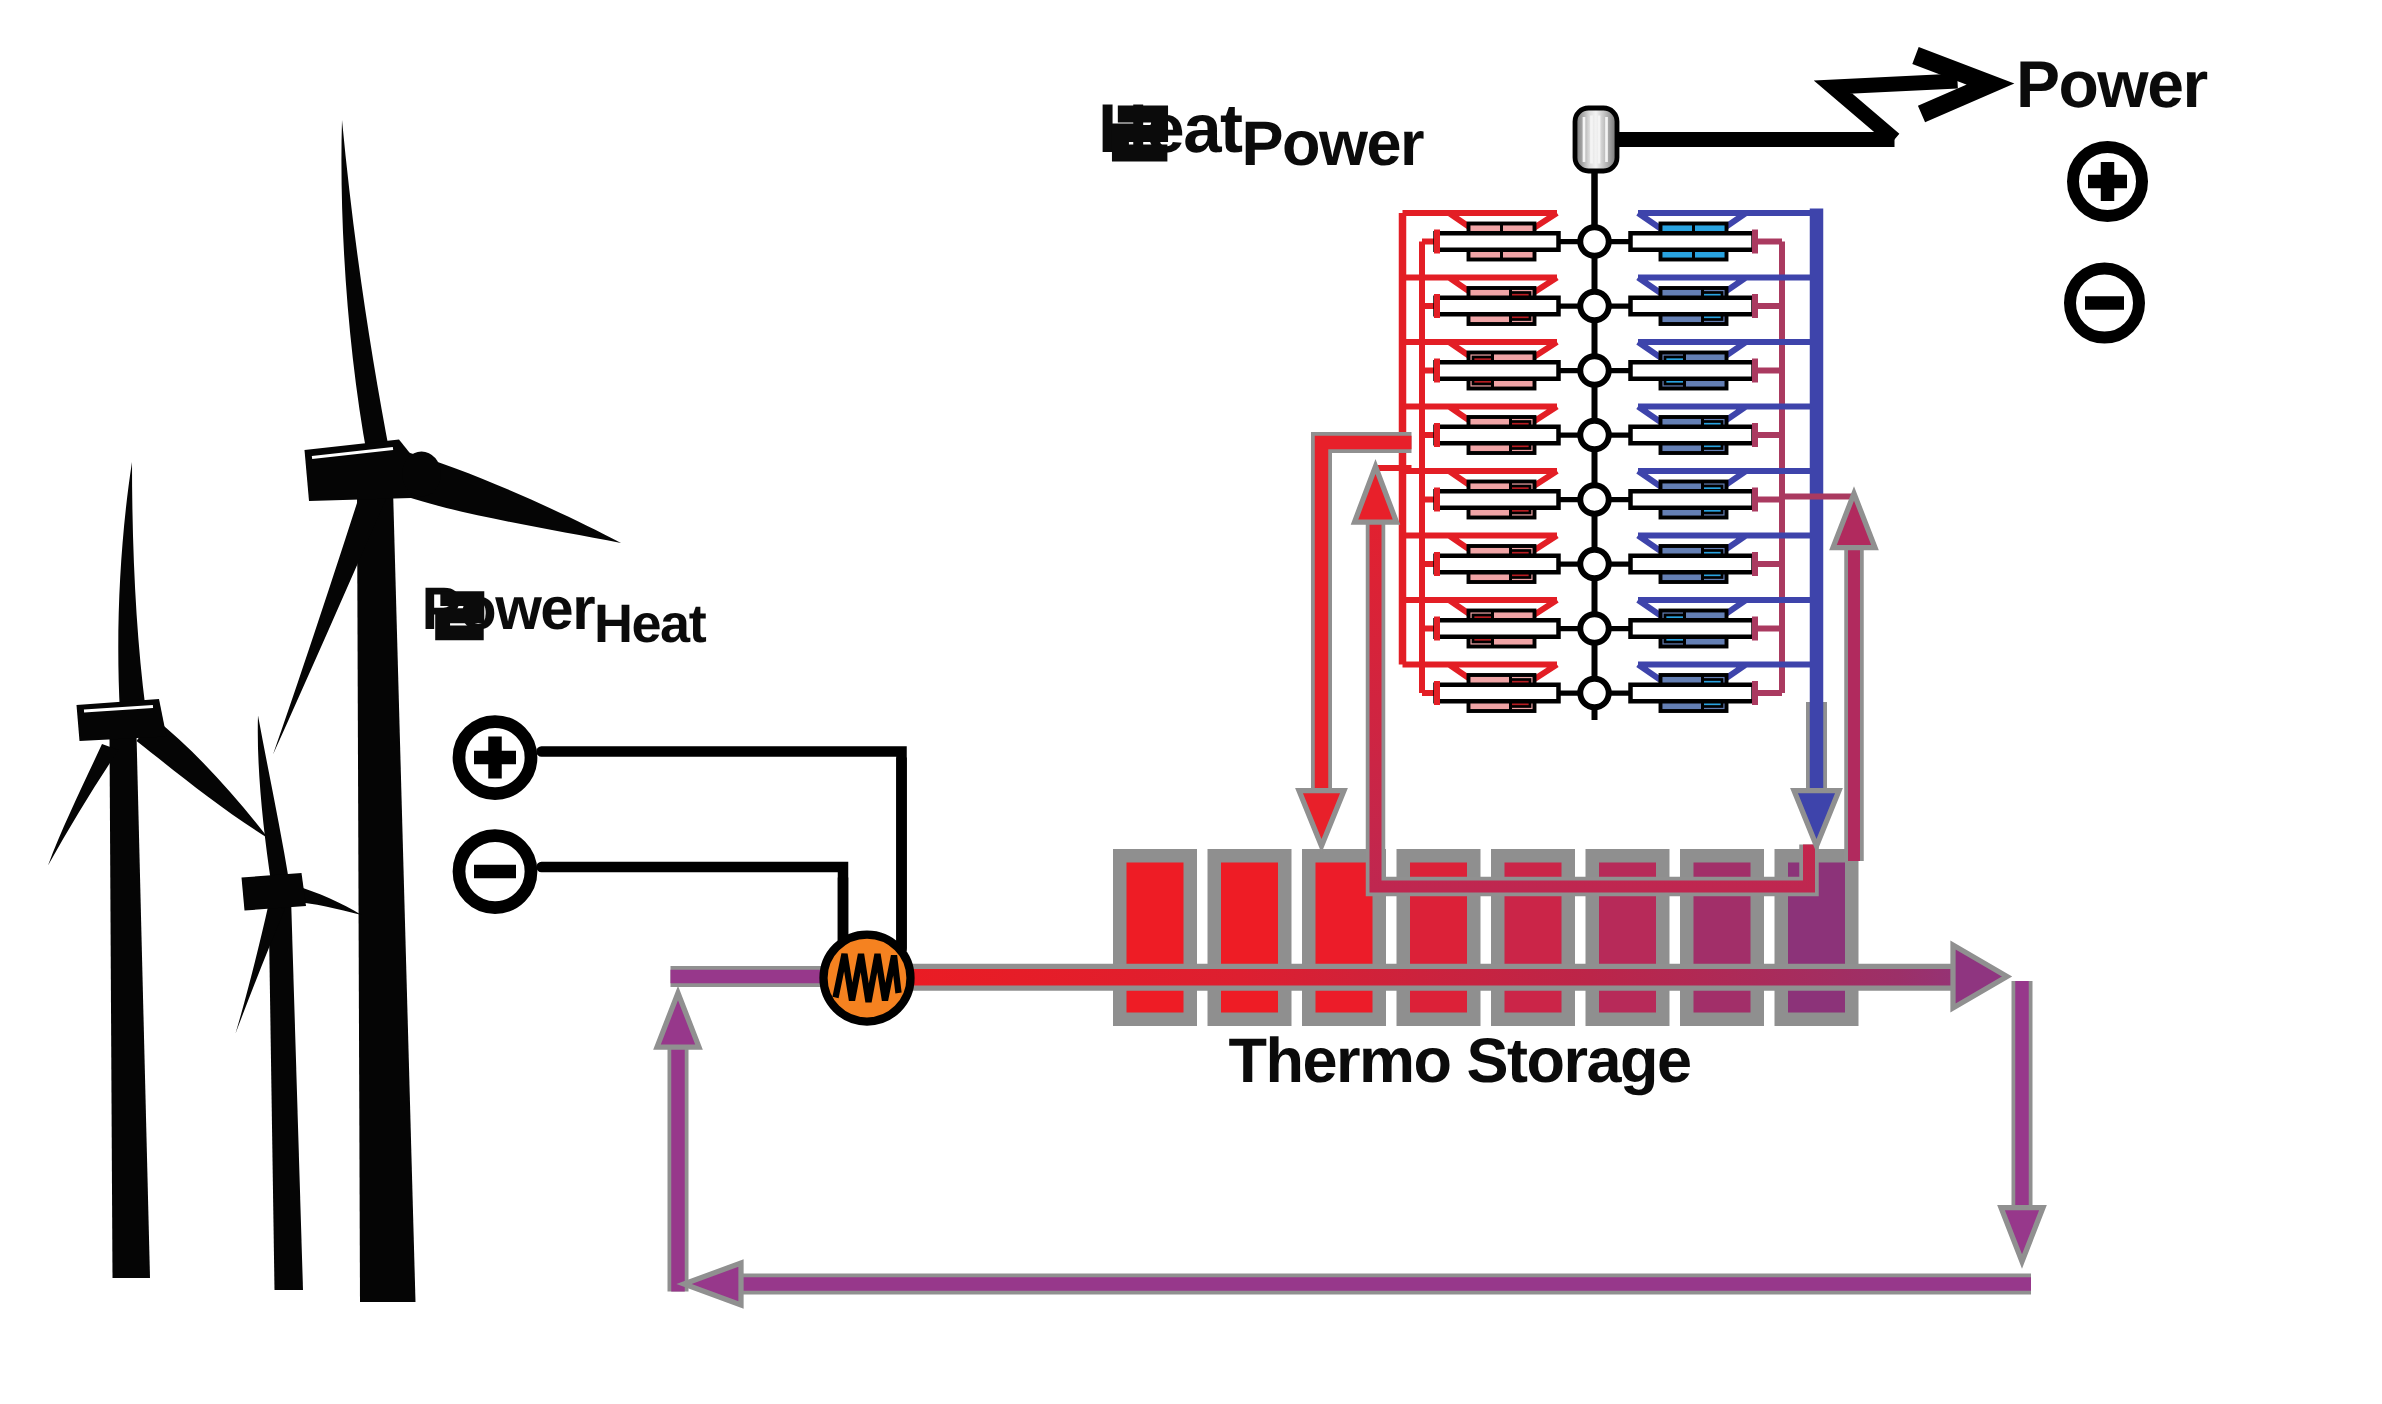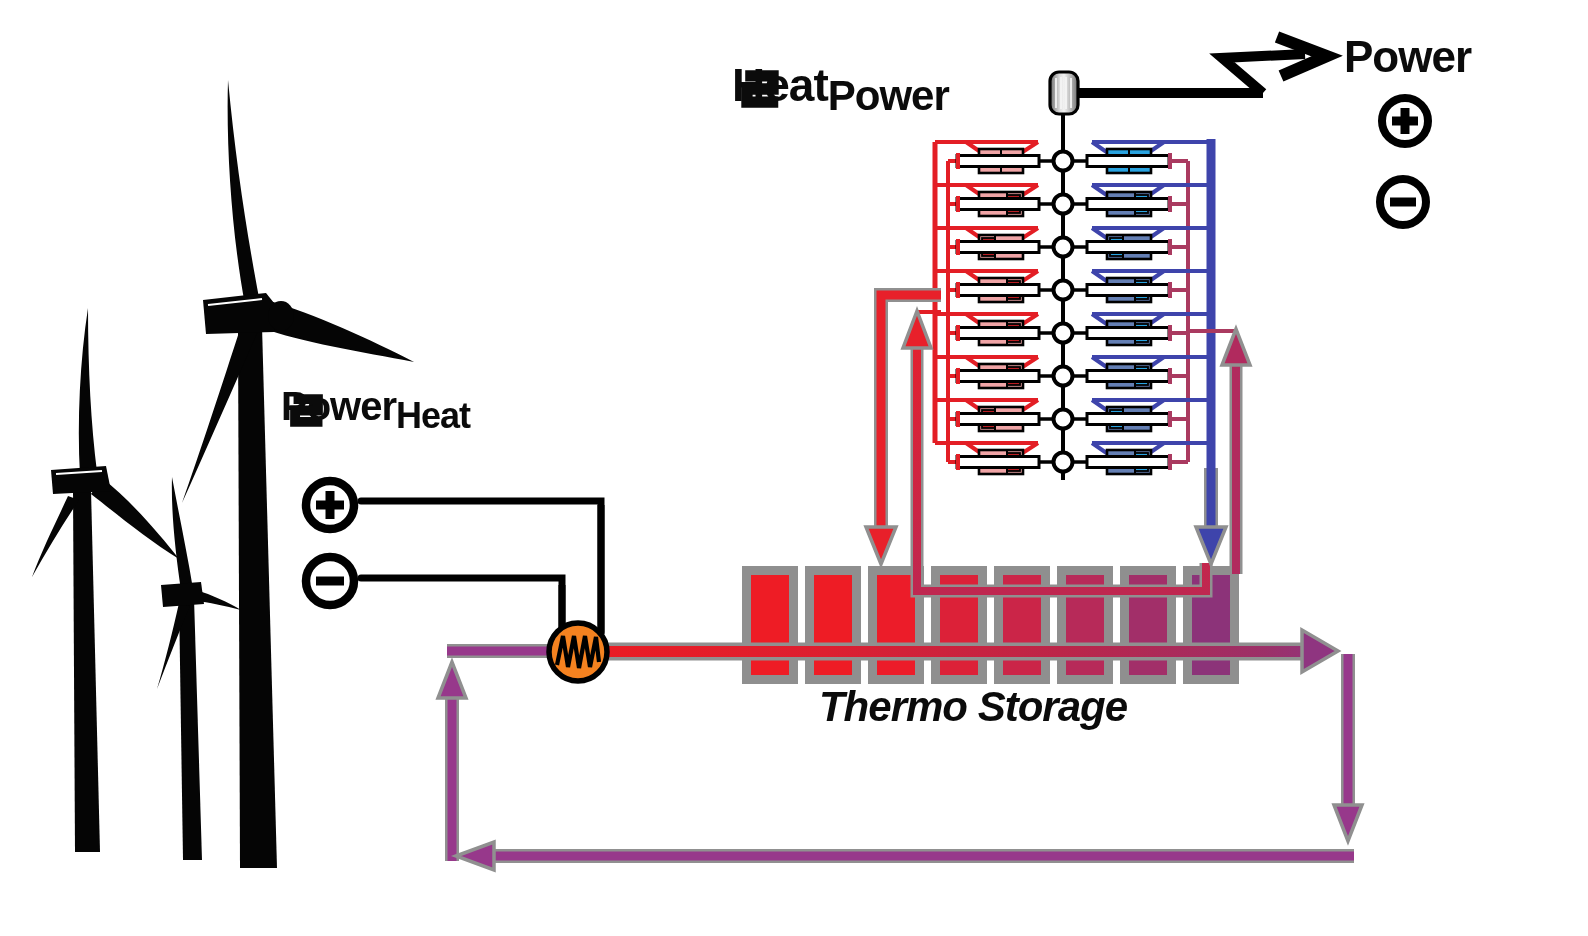--- a/index.html
+++ b/index.html
@@ -5,21 +5,21 @@
   html,body{margin:0;padding:0;background:#ffffff;}
   .canvas{position:relative;width:1588px;height:936px;background:#fff;overflow:hidden;
           font-family:"Liberation Sans","DejaVu Sans",sans-serif;}
   svg{position:absolute;left:0;top:0;}
   .label{position:absolute;display:flex;align-items:flex-start;color:#0b0b0b;font-weight:bold;line-height:1;letter-spacing:-1px;}
   .t-big{font-size:46px;}
   .t-mid{font-size:42px;margin-top:13px;}
   .p2h-a{font-size:40px;}
   .p2h-b{font-size:36px;margin-top:12px;}
   .power-out{font-size:44px;}
-  .thermo{font-size:42px;justify-content:center;width:390px;letter-spacing:-1px;font-style:italic;}
+  .thermo{font-size:42px;justify-content:center;width:390px;letter-spacing:-1px;}
   .two-glyph{margin:6px 6px 0 8px;}
   .two-glyph polyline{fill:none;stroke:#0b0b0b;stroke-width:13;}
   .sr{position:absolute;width:1px;height:1px;overflow:hidden;clip-path:inset(50%);white-space:nowrap;}
   .blk{fill:#050505;}
   .wire{stroke:#000;fill:none;stroke-linecap:round;}
   .term{stroke:#000;fill:#fff;}
   .termline{stroke:#000;stroke-linecap:butt;}
 </style>
 </head>
 <body>

